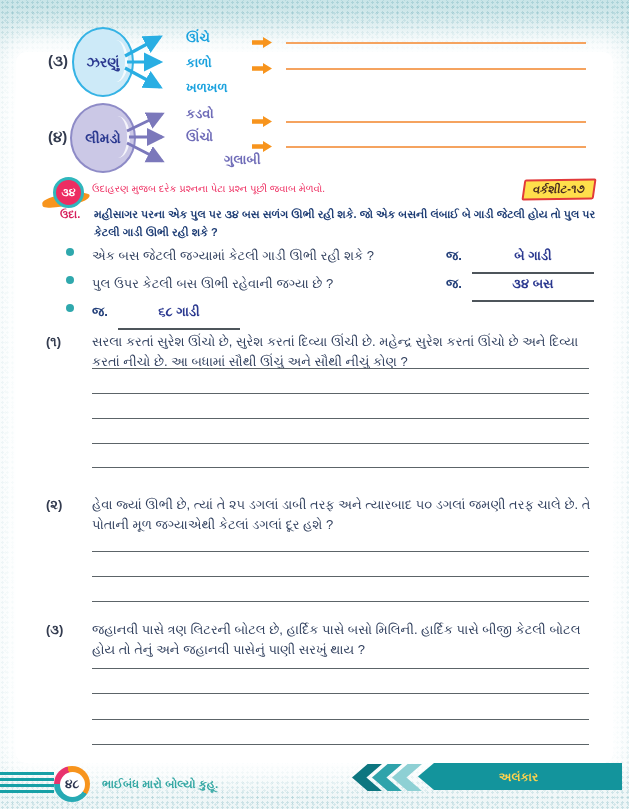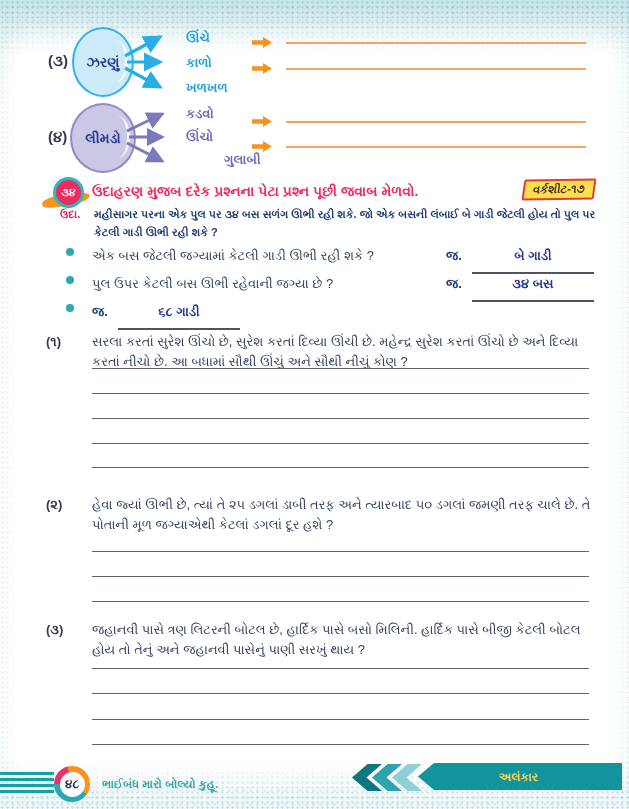--- a/index.html
+++ b/index.html
@@ -28,21 +28,21 @@
   .oarrow{position:absolute;width:20px;height:11px;background:#f7941d;
     clip-path:polygon(0 30%,55% 30%,55% 0,100% 50%,55% 100%,55% 70%,0 70%);}
   .rule-orange{position:absolute;width:300px;border-top:2px solid #f5a35f;}
 
   
   .swoosh{position:absolute;left:42px;top:194px;width:48px;height:12px;background:#f7941d;
     border-radius:60% 40% 70% 30%;transform:rotate(-7deg);}
   .badge34{position:absolute;left:53px;top:177px;width:25px;height:25px;border-radius:50%;
     background:#ed2d62;border:3px solid #2fb7bd;color:#fff;font-size:11px;font-weight:bold;
     display:flex;align-items:center;justify-content:center;}
-  .sec-title{position:absolute;left:92px;top:183px;width:420px;color:#ee2a5e;font-weight:bold;font-size:14px;}
+  .sec-title{position:absolute;left:92px;top:183px;width:420px;color:#ee2a5e;font-weight:normal;font-size:10px;}
   .ws-badge{position:absolute;left:523px;top:179px;padding:2px 8px;background:#ffdf4b;
     border:2px solid #e23a3a;border-radius:2px;transform:skewX(-9deg) rotate(-1deg);
     color:#4a2c20;font-weight:bold;font-size:11.5px;}
 
   
   .example{position:absolute;left:60px;top:206px;width:540px;display:flex;font-size:11px;line-height:17.5px;}
   .example .lbl{width:34px;flex:none;color:#d6215d;font-weight:bold;}
   .example .txt{color:#1d3c74;font-weight:bold;}
   .bullet-row{position:absolute;left:66px;width:528px;display:flex;font-size:13px;}
   .dot{width:8px;height:8px;border-radius:50%;background:#2fa8ad;margin:0 18px 4px 0;flex:none;}

